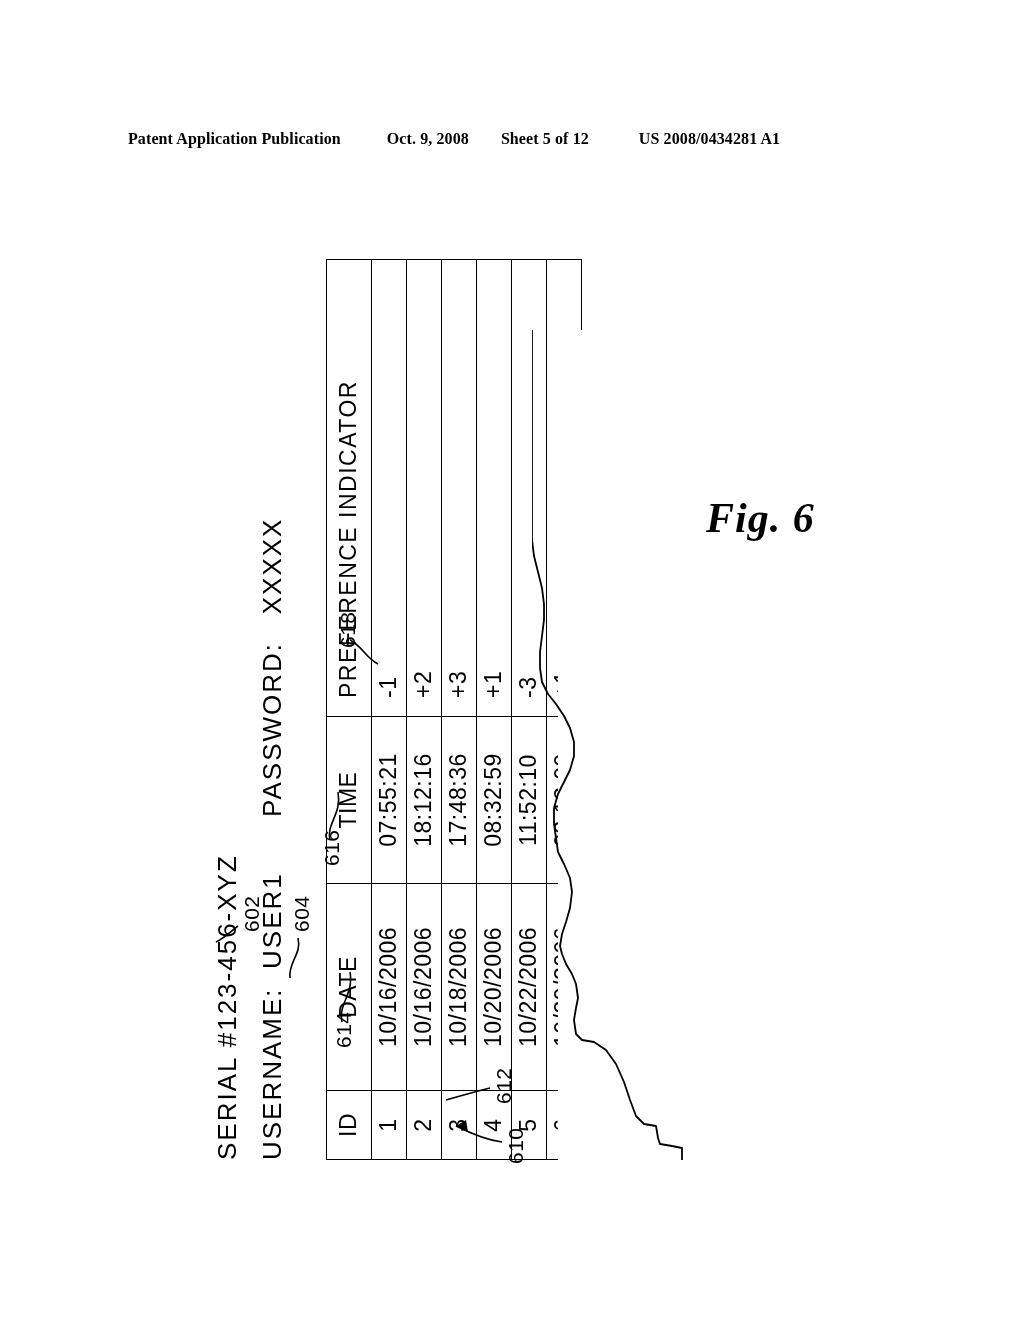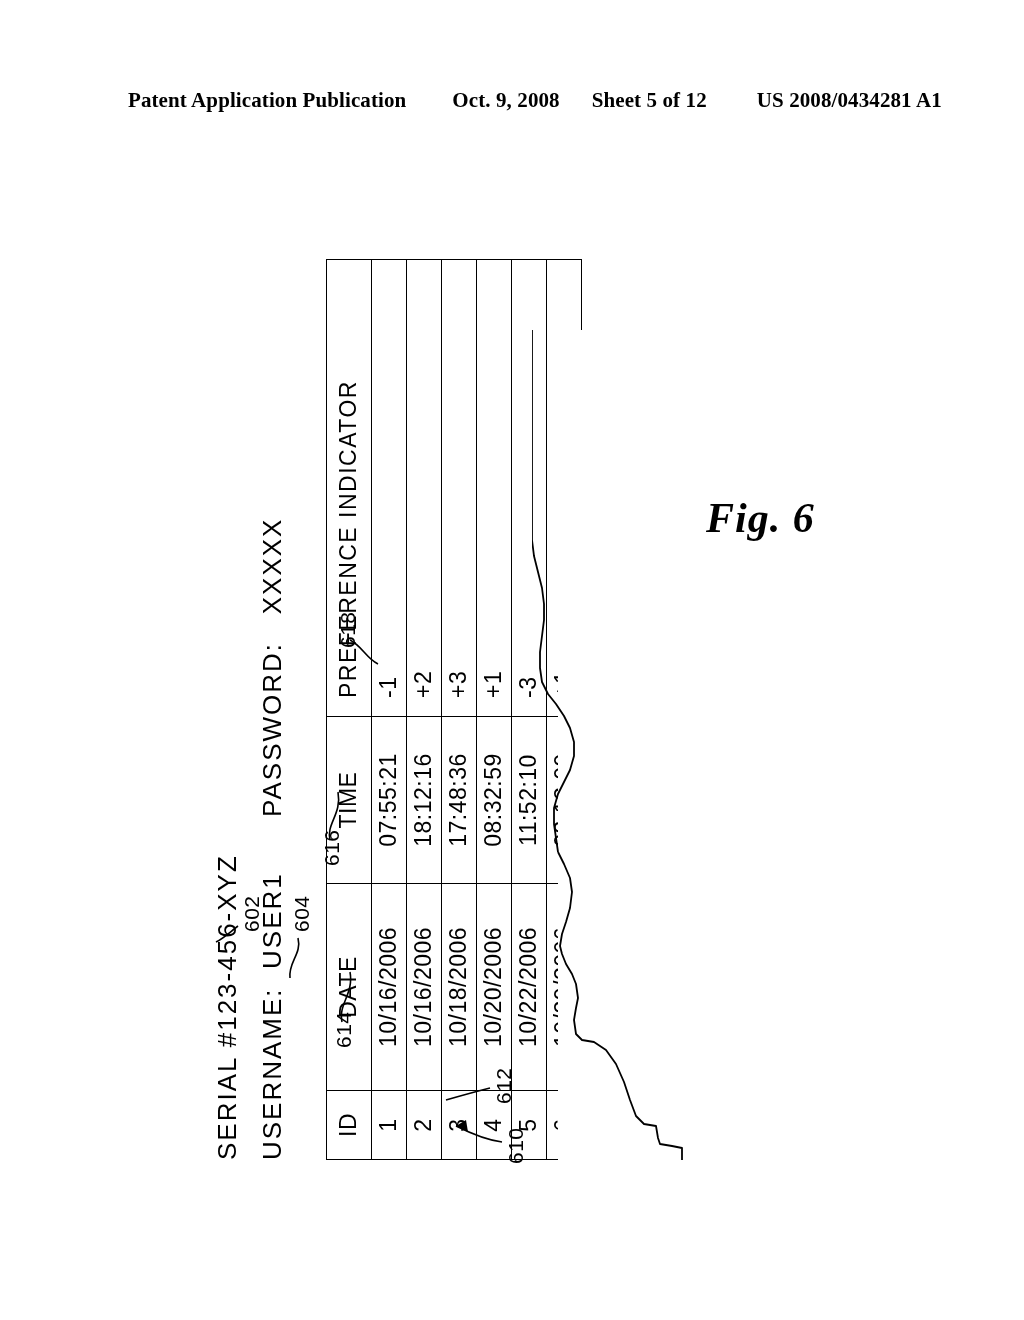--- a/index.html
+++ b/index.html
@@ -19,27 +19,27 @@
   
   .pub-header {
     position: absolute;
     top: 88px;
     left: 128px;
     width: 770px;
     display: flex;
     align-items: baseline;
     font-family: "Liberation Serif", serif;
     font-weight: bold;
-    font-size: 21px;
+    font-size: 16px;
     letter-spacing: 0.1px;
     white-space: nowrap;
   }
   .pub-header .ph-title { margin-right: 46px; }
   .pub-header .ph-date  { margin-right: 32px; }
-  .pub-header .ph-sheet { margin-right: 50px; }
+  .pub-header .ph-sheet { margin-right: 50px; margin-top: 42px; }
   .pub-header .ph-number { }
 
   
   
   #figure-stage {
     position: absolute;
     left: 512px;
     top: 700px;
     width: 1000px;   
     height: 620px;

